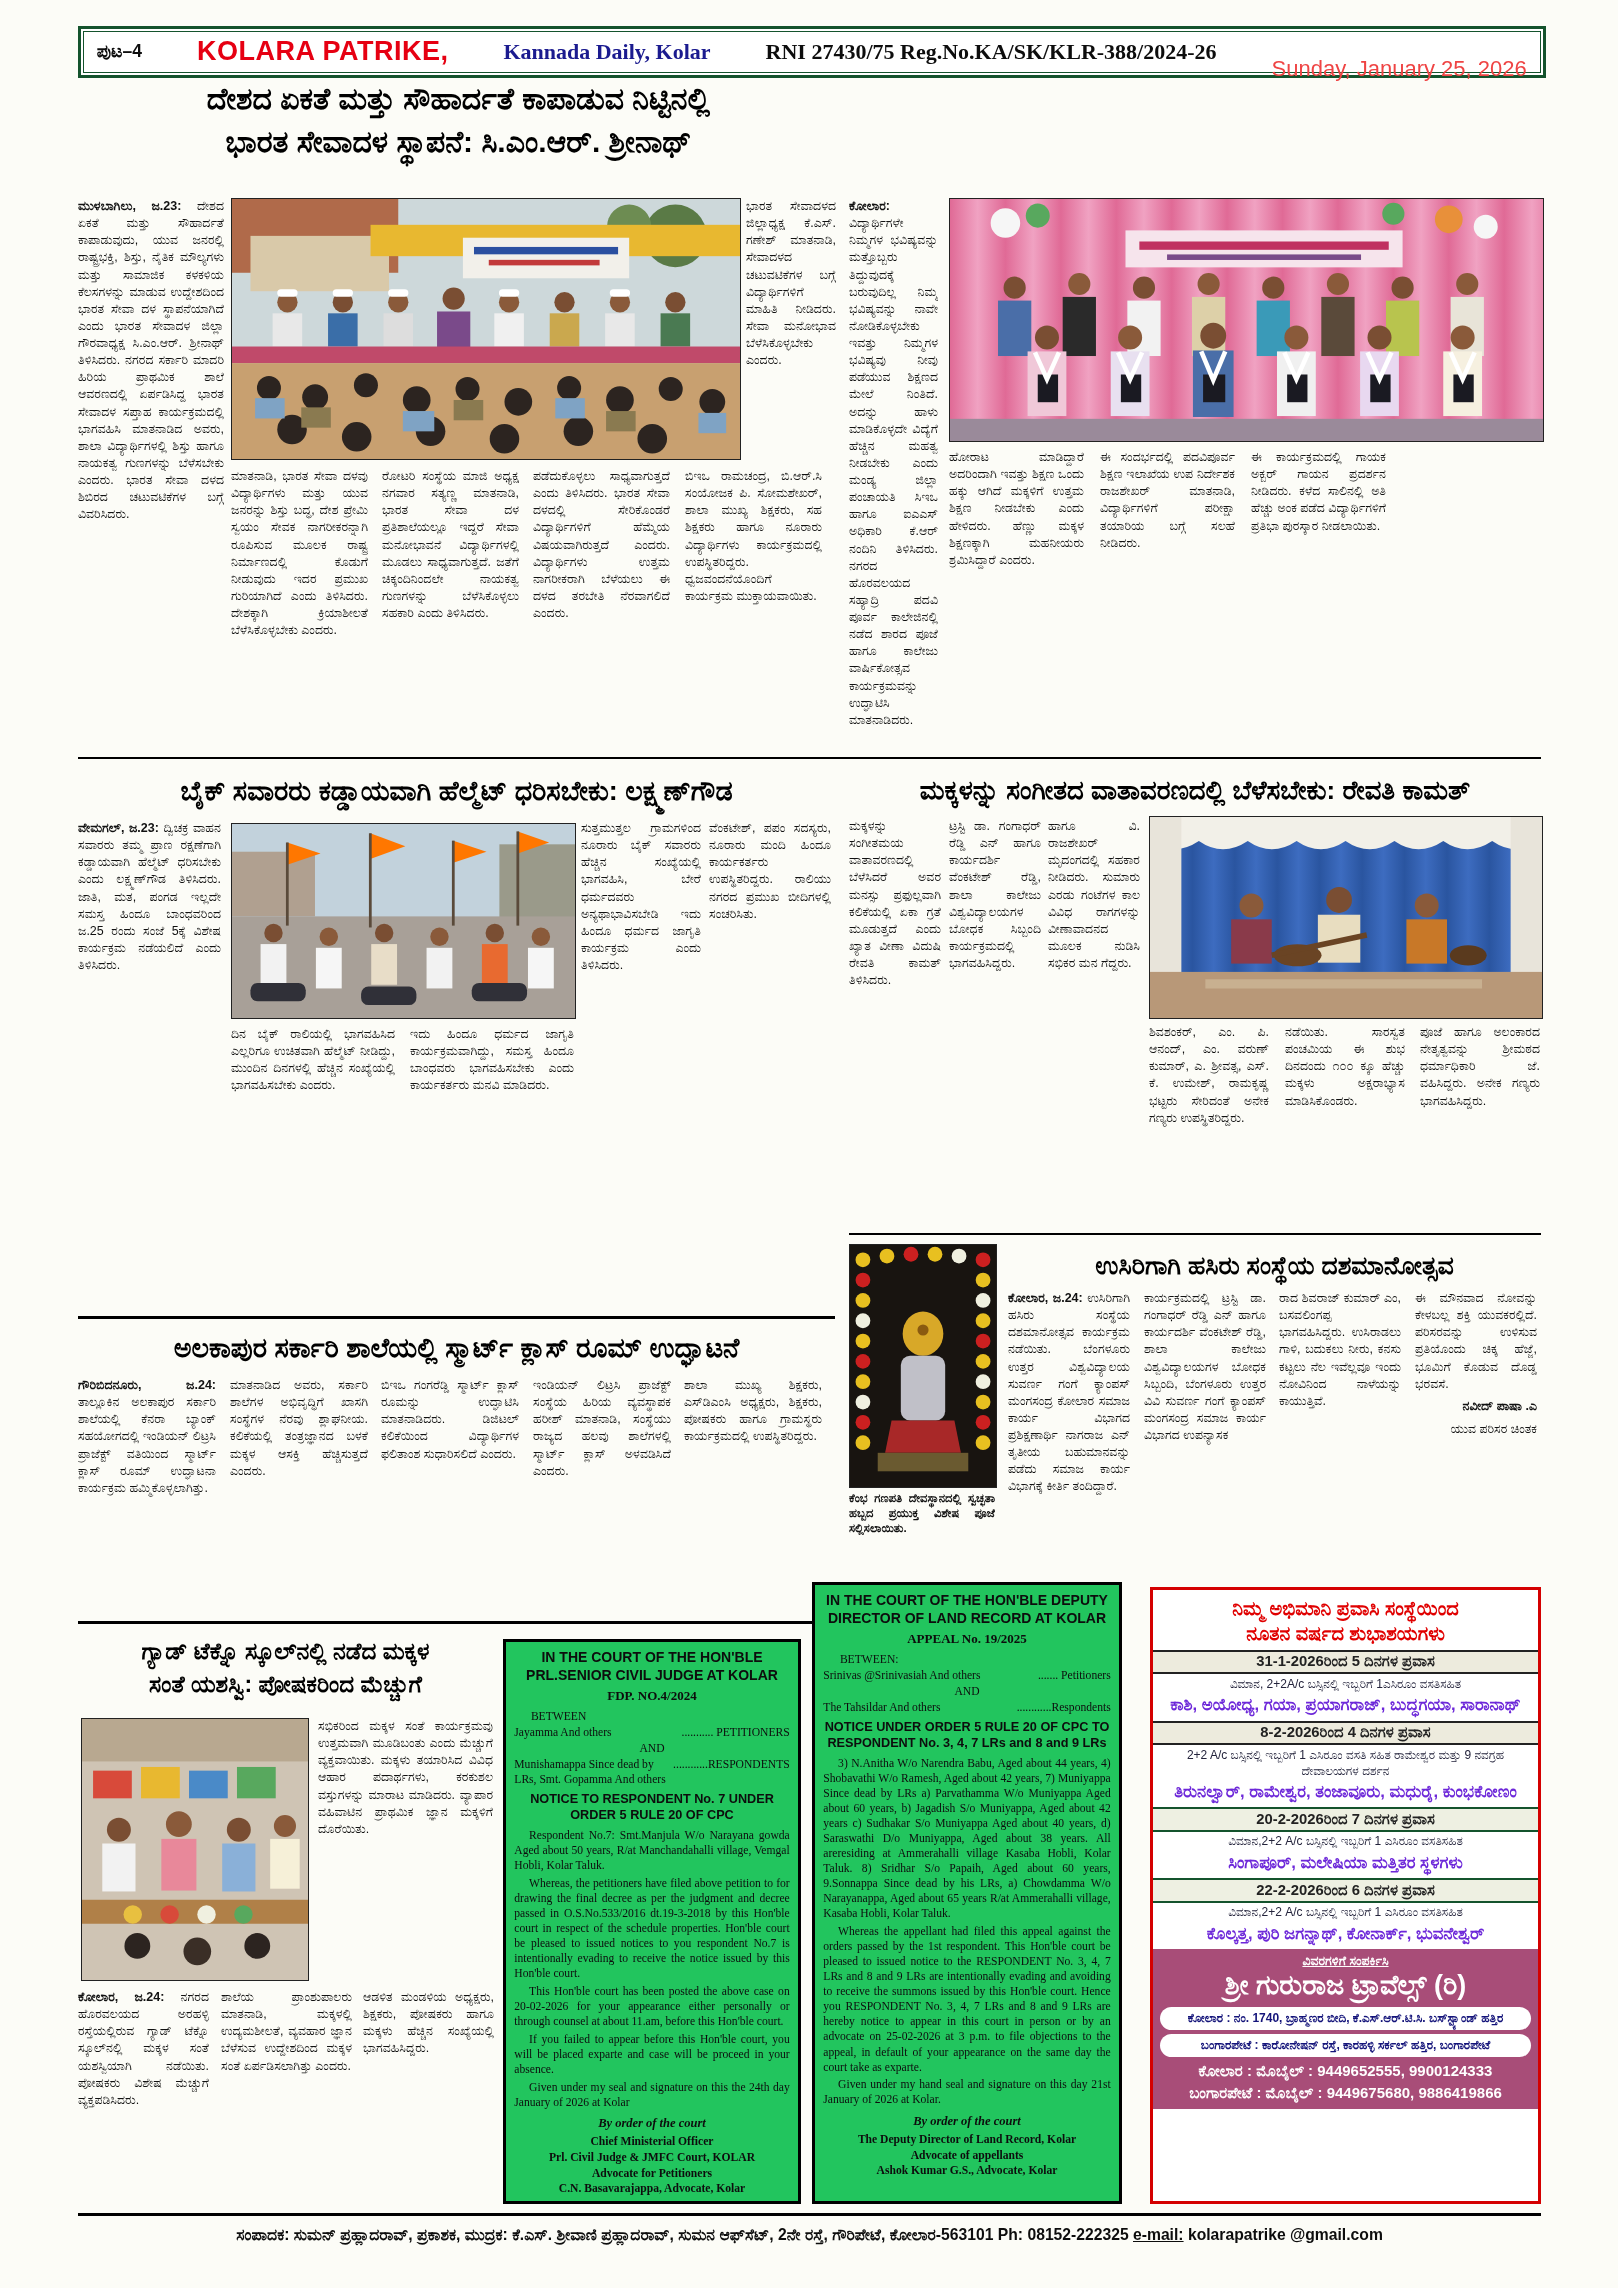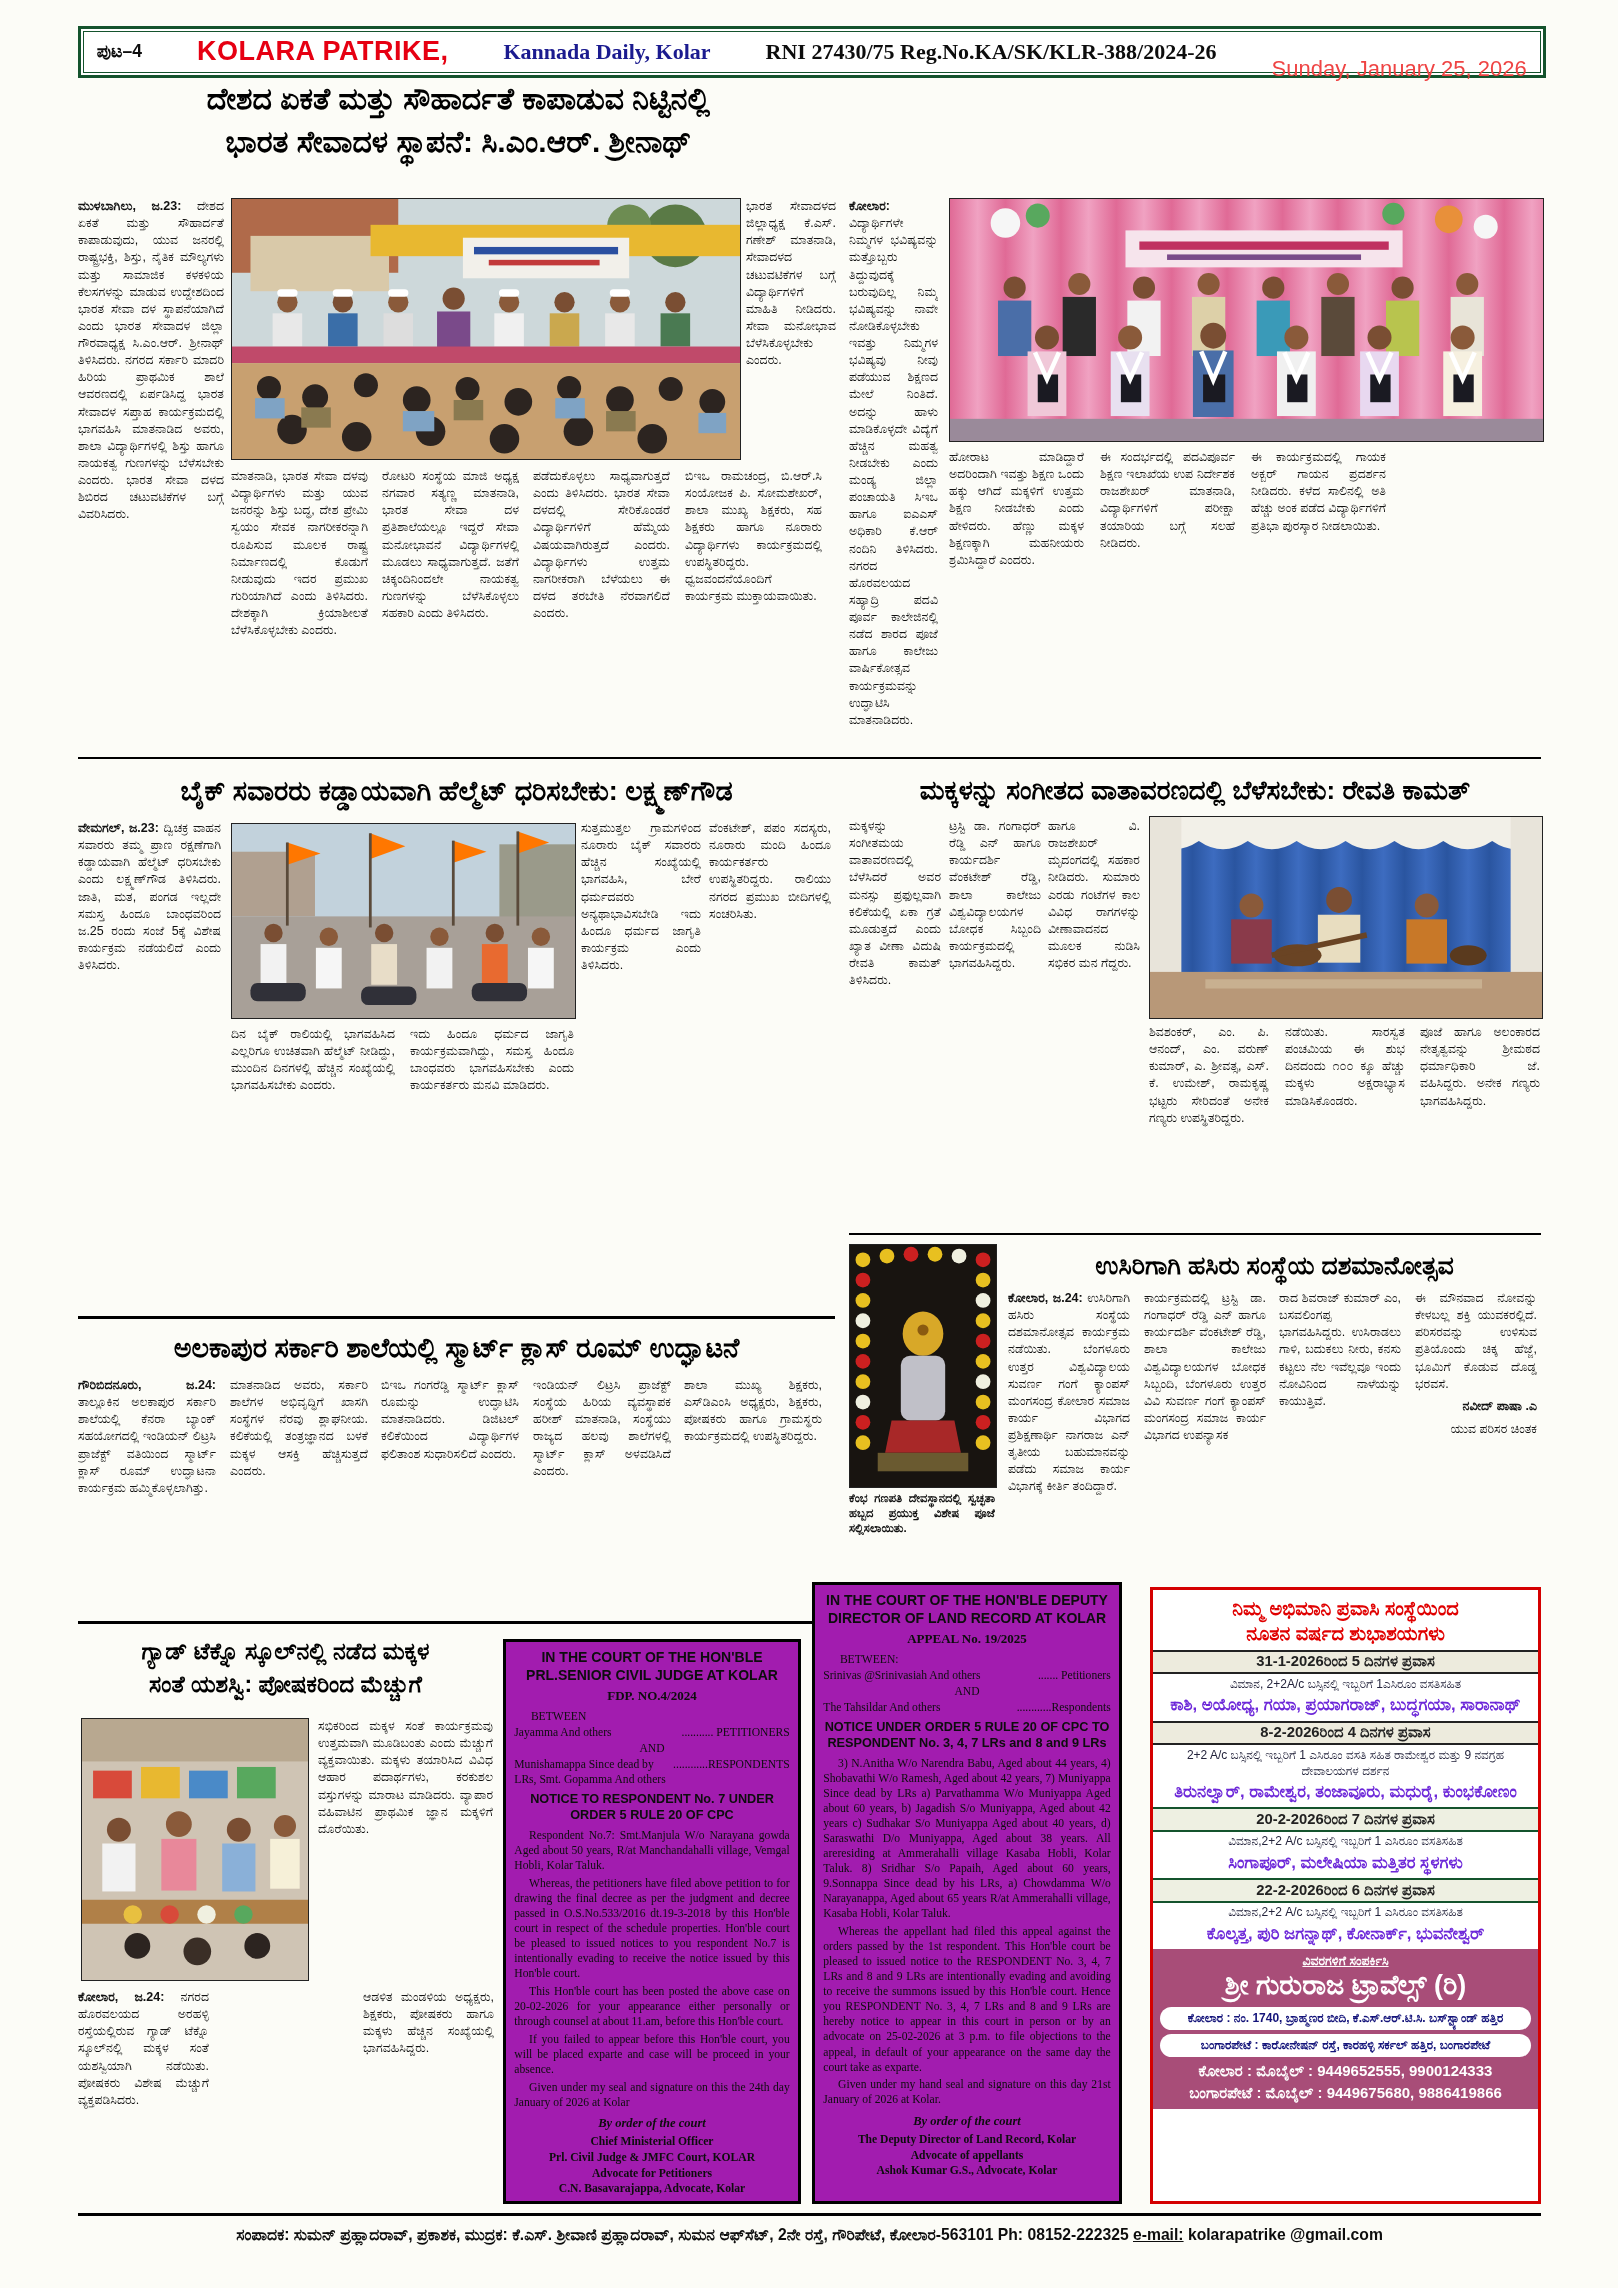--- a/index.html
+++ b/index.html
@@ -23,21 +23,21 @@
   .h-sm{font-size:23px;}
   
   .col{font-size:12.5px;line-height:1.37;text-align:justify;overflow:hidden;color:#111;}
   .dl{font-weight:bold;}
   .sig{font-weight:bold;text-align:right;margin-top:5.5px;}
   .photo{border:1.4px solid #222;overflow:hidden;background:#ccc;}
   .photo svg{display:block;width:100%;height:100%;}
   .caption{font-weight:bold;font-size:11.5px;line-height:1.3;text-align:justify;overflow:hidden;}
   .rule{background:#000;}
   
-  .notice{border:3.2px solid #000;background:#a21caf;box-sizing:border-box;padding:7.4px 8.3px;
+  .notice{border:3.2px solid #000;background:#22c55e;box-sizing:border-box;padding:7.4px 8.3px;
           font-family:"Liberation Serif",serif;font-size:11.6px;line-height:1.3;overflow:hidden;}
   .n-title{font-family:"Liberation Sans",sans-serif;font-weight:bold;text-align:center;
            font-size:14px;line-height:1.25;}
   .n-case{font-weight:bold;text-align:center;font-size:13px;margin:3.7px 0;}
   .n-between{margin:1.8px 0 0 16.6px;}
   .n-party{display:flex;justify-content:space-between;margin:0.9px 0;}
   .n-and{text-align:center;font-weight:normal;}
   .n-sub{font-family:"Liberation Sans",sans-serif;font-weight:bold;text-align:center;
          font-size:12.7px;margin:5.5px 0 3.7px;line-height:1.25;}
   .n-p{text-align:justify;text-indent:14.8px;margin:2.8px 0;}
@@ -435,20 +435,21 @@
           <circle cx="125" cy="252" r="15" fill="#3a2e26"></circle>
         <circle cx="190" cy="246" r="14" fill="#2c2420"></circle>
       </g>
     </svg>
   </div>
   <div class="abs col" style="left:318px;top:1718px;width:175px;height:261px;"><span>ಸಭಿಕರಿಂದ ಮಕ್ಕಳ ಸಂತೆ ಕಾರ್ಯಕ್ರಮವು ಉತ್ತಮವಾಗಿ ಮೂಡಿಬಂತು ಎಂದು ಮೆಚ್ಚುಗೆ ವ್ಯಕ್ತವಾಯಿತು. ಮಕ್ಕಳು ತಯಾರಿಸಿದ ವಿವಿಧ ಆಹಾರ ಪದಾರ್ಥಗಳು, ಕರಕುಶಲ ವಸ್ತುಗಳನ್ನು ಮಾರಾಟ ಮಾಡಿದರು. ವ್ಯಾಪಾರ ವಹಿವಾಟಿನ ಪ್ರಾಥಮಿಕ ಜ್ಞಾನ ಮಕ್ಕಳಿಗೆ ದೊರೆಯಿತು.</span></div>
   <div class="abs col" style="left:78px;top:1989px;width:131px;height:217px;">
     <b class="dl">ಕೋಲಾರ, ಜ.24:</b>
     <span>ನಗರದ ಹೊರವಲಯದ ಅರಹಳ್ಳಿ ರಸ್ತೆಯಲ್ಲಿರುವ ಗ್ಯಾಡ್ ಟೆಕ್ನೊ ಸ್ಕೂಲ್‌ನಲ್ಲಿ ಮಕ್ಕಳ ಸಂತೆ ಯಶಸ್ವಿಯಾಗಿ ನಡೆಯಿತು. ಪೋಷಕರು ವಿಶೇಷ ಮೆಚ್ಚುಗೆ ವ್ಯಕ್ತಪಡಿಸಿದರು.</span>
   </div>
+  <div class="abs col" style="left:221px;top:1989px;width:131px;height:217px;"><span>ಶಾಲೆಯ ಪ್ರಾಂಶುಪಾಲರು ಮಾತನಾಡಿ, ಮಕ್ಕಳಲ್ಲಿ ಉದ್ಯಮಶೀಲತೆ, ವ್ಯವಹಾರ ಜ್ಞಾನ ಬೆಳೆಸುವ ಉದ್ದೇಶದಿಂದ ಮಕ್ಕಳ ಸಂತೆ ಏರ್ಪಡಿಸಲಾಗಿತ್ತು ಎಂದರು.</span></div>
   <div class="abs col" style="left:363px;top:1989px;width:131px;height:217px;"><span>ಆಡಳಿತ ಮಂಡಳಿಯ ಅಧ್ಯಕ್ಷರು, ಶಿಕ್ಷಕರು, ಪೋಷಕರು ಹಾಗೂ ಮಕ್ಕಳು ಹೆಚ್ಚಿನ ಸಂಖ್ಯೆಯಲ್ಲಿ ಭಾಗವಹಿಸಿದ್ದರು.</span></div>
 
   <div class="abs notice" style="left:503px;top:1639px;width:298px;height:565px;">
     <div class="n-title">IN THE COURT OF THE HON'BLE</div>
     <div class="n-title">PRL.SENIOR CIVIL JUDGE AT KOLAR</div>
     <div class="n-case">FDP. NO.4/2024</div>
     <div class="n-between">BETWEEN</div>
     <div class="n-party">
       <span>Jayamma And others</span>
       <span>........... PETITIONERS</span>

